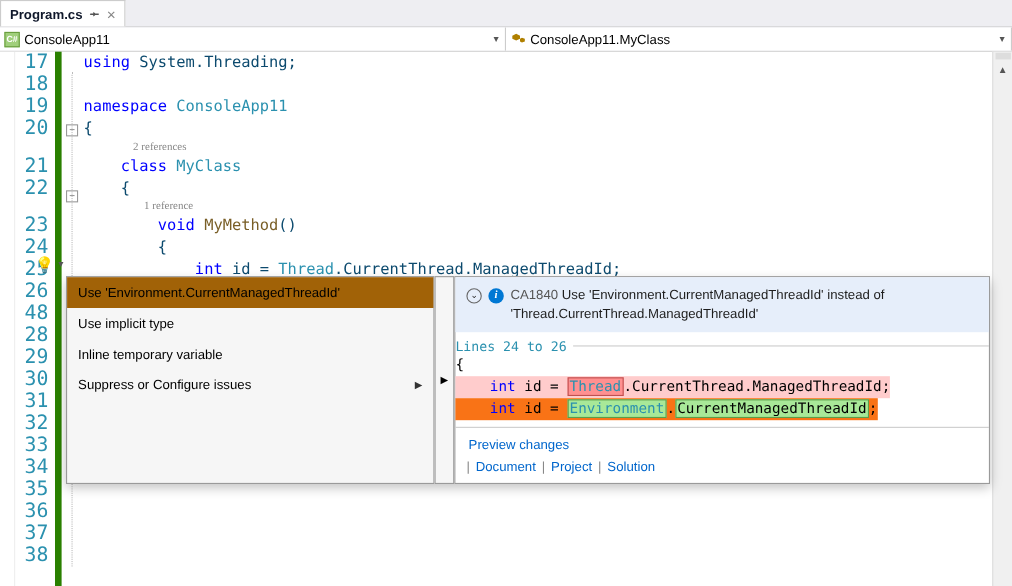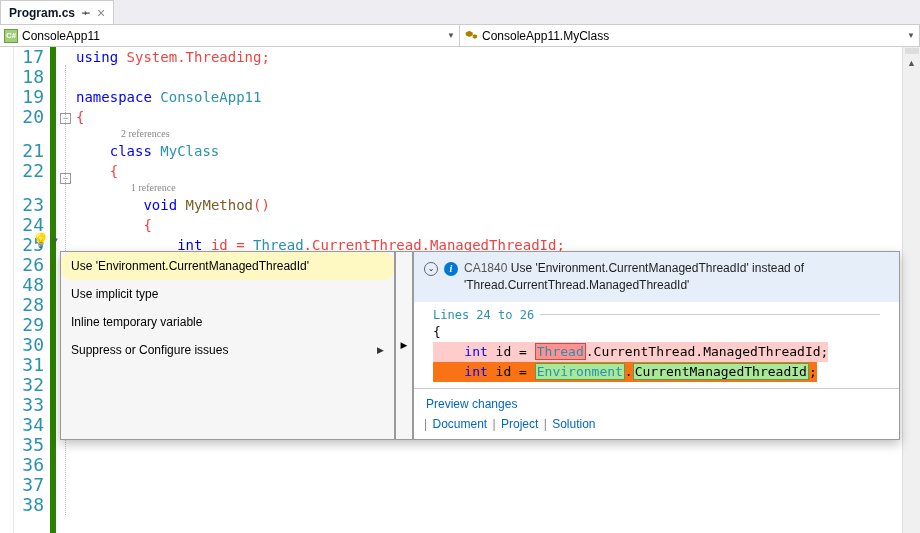--- a/index.html
+++ b/index.html
@@ -20,38 +20,38 @@
 .track { width: 6px; background: #2a8000; }
 .outline { width: 20px; position: relative; }
 .fold { position: absolute; width: 11px; height: 11px; border: 1px solid #999; font-size: 9px; line-height: 9px; text-align: center; color: #666; cursor: pointer; left: 4px; }
 .vline { position: absolute; left: 9px; width: 0; border-left: 1px dotted #bbb; }
 .code-col { flex: 1; font-family: Consolas, monospace; font-size: 14px; position: relative; }
 .code-line { height: 20px; line-height: 20px; white-space: pre; }
 .code-line.small { font-size: 10px; color: #888; height: 14px; line-height: 14px; font-family: 'Segoe UI'; }
 .kw { color: #0000ff; text-align: right; }
 .ty { color: #2b91af; }
 .id { color: #795e26; }
-.txt { color: #ef4444; }
+.txt { color: #0c4a6e; }
 .scrollbar-v { width: 18px; background: #f0f0f0; border-left: 1px solid #ddd; display: flex; flex-direction: column; align-items: center; }
 .sb-arrow { height: 16px; color: #555; font-size: 9px; line-height: 16px; }
 .sb-split { width: 14px; height: 6px; background: #ddd; margin: 1px 0; }
 .lightbulb-area { position: absolute; left: 32px; top: 185px; display: flex; align-items: center; gap: 2px; cursor: pointer; z-index: 5; }
 .lightbulb { font-size: 14px; }
 .popup { position: absolute; left: 60px; top: 204px; width: 840px; display: flex; z-index: 10; box-shadow: 0 4px 10px rgba(0,0,0,.25); }
 .menu { width: 335px; background: #f6f6f6; border: 1px solid #9a9a9a; }
 .menu-item { padding: 7px 10px; display: flex; align-items: center; cursor: pointer; font-size: 12px; color: #000; }
-.menu-item.sel { background: #fef9c3; border-radius: 10px; }
+.menu-item.sel { background: #a16207; }
 .menu-item .chev { margin-left: auto; font-size: 9px; color: #333; }
 .exp-btn { border: 1px solid #9a9a9a; background: #f6f6f6; width: 18px; display: flex; align-items: center; justify-content: center; font-size: 9px; }
 .preview { flex: 1; border: 1px solid #9a9a9a; background: #fff; display: flex; flex-direction: column; }
 .pv-head { background: #e6eefa; padding: 8px 10px; display: flex; gap: 6px; align-items: flex-start; font-size: 12px; color: #1e1e1e; line-height: 1.4; }
 .pv-head .chevd { width: 14px; height: 14px; border: 1px solid #666; border-radius: 50%; font-size: 8px; display: flex; align-items: center; justify-content: center; flex-shrink: 0; margin-top: 2px; }
 .pv-head .info { width: 14px; height: 14px; background: #0078d4; border-radius: 50%; color: #fff; font-size: 10px; font-weight: bold; display: flex; align-items: center; justify-content: center; flex-shrink: 0; margin-top: 2px; font-style: italic; font-family: serif; }
 .pv-head .rule { color: #555; }
-.pv-code { padding: 6px 19px; font-family: Consolas, monospace; font-size: 13px; flex: 1; }
+.pv-code { padding: 6px 0; font-family: Consolas, monospace; font-size: 13px; flex: 1; }
 .pv-range { color: #2b91af; font-size: 12px; display: flex; align-items: center; gap: 6px; }
 .pv-range .hr { flex: 1; height: 1px; background: #ccc; }
 .pv-line { white-space: pre; line-height: 20px; }
 .diff-del { background: #ffcccc; display: inline-block; }
 .diff-del .hl { background: #ff9090; border: 1px solid #c05050; padding: 0 1px; }
 .diff-add { background: #f97316; display: inline-block; }
 .diff-add .hl { background: #a8e898; border: 1px solid #5a9e4a; padding: 0 1px; }
 .pv-foot { border-top: 1px solid #ccc; padding: 8px 10px; font-size: 12px; }
 .pv-foot a { color: #0066cc; text-decoration: none; cursor: pointer; padding: 0 2px; }
 .pv-foot .sep { color: #888; }

